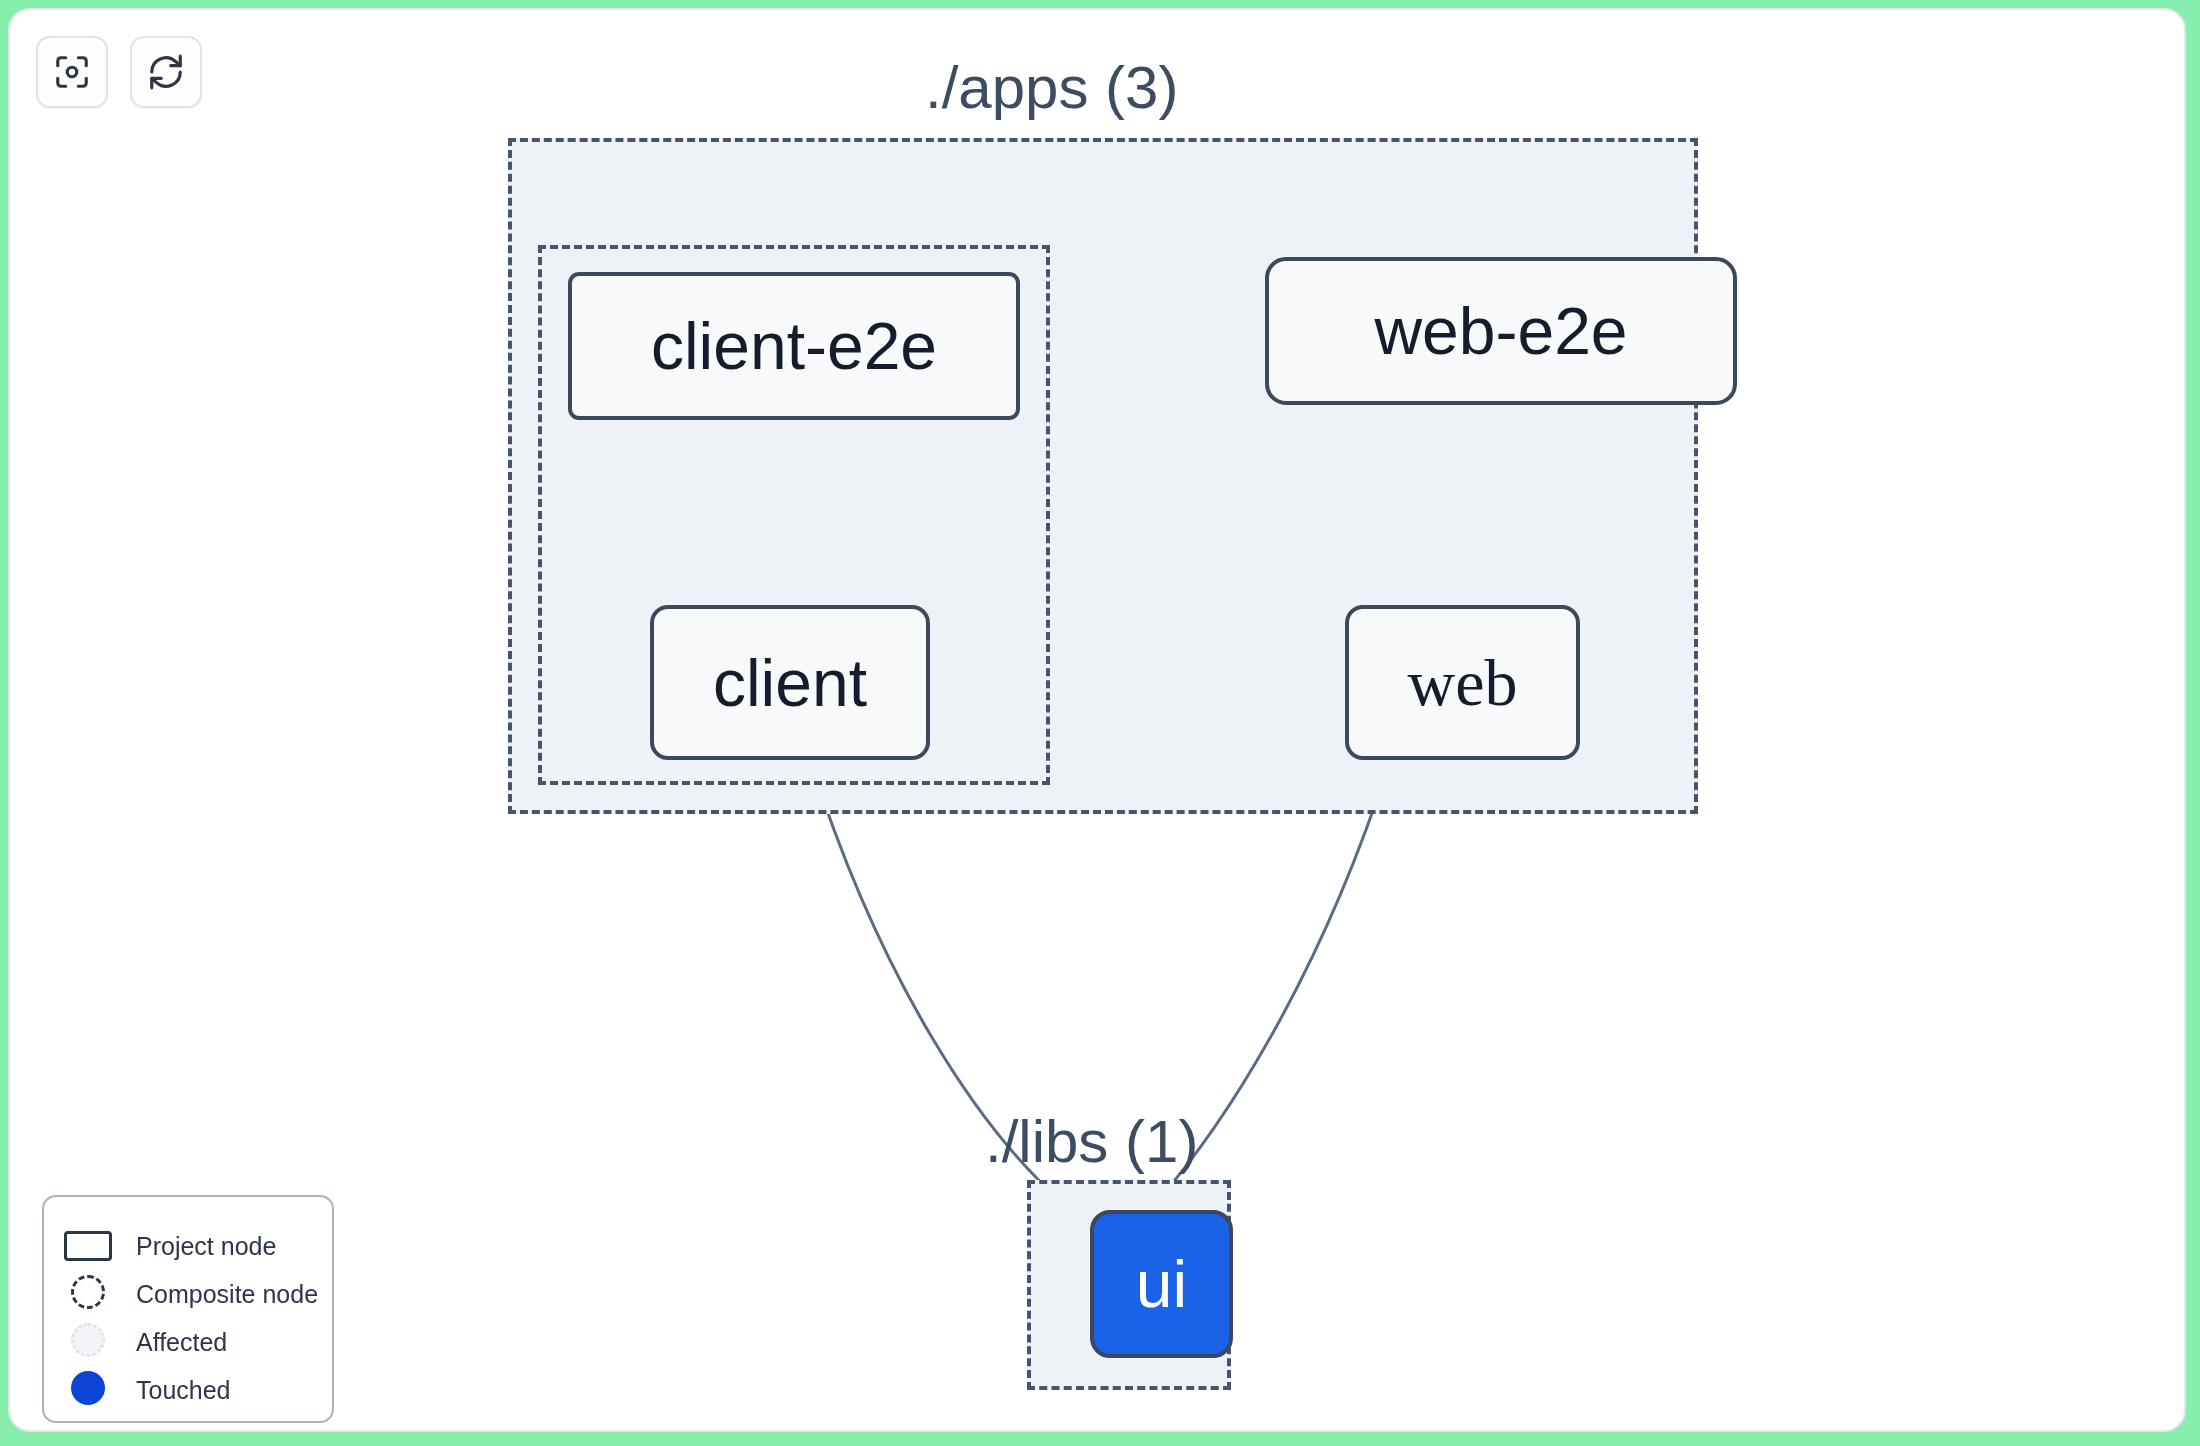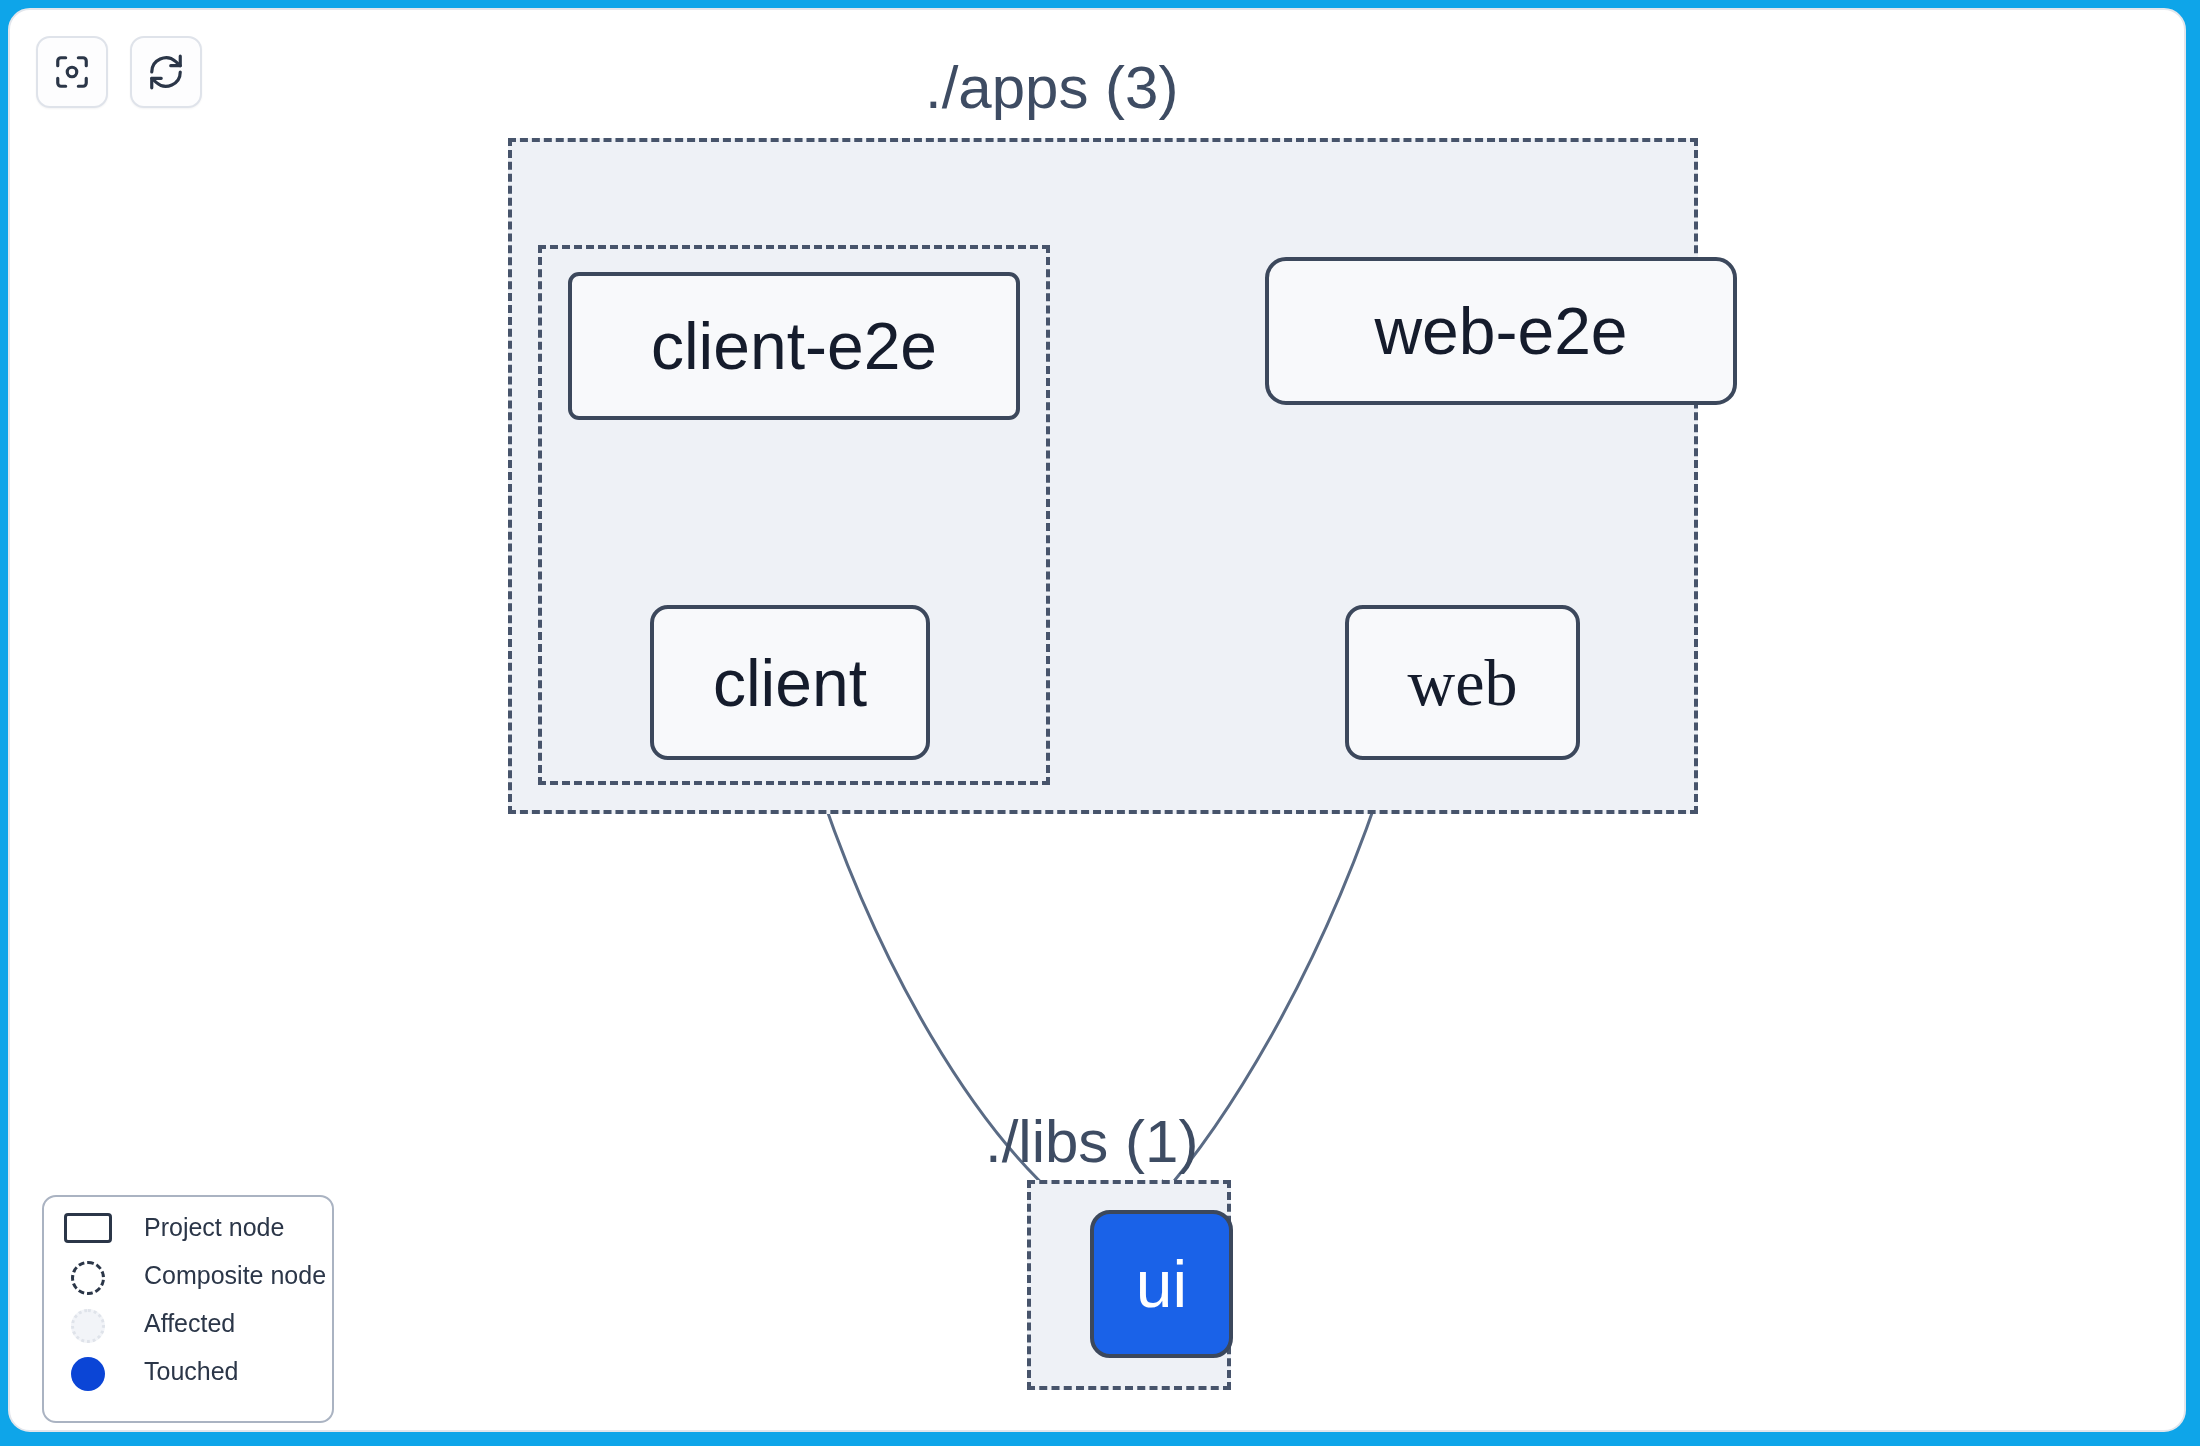--- a/index.html
+++ b/index.html
@@ -7,21 +7,21 @@
     margin: 0;
     padding: 0;
     background: #ffffff;
     font-family: "Liberation Sans", sans-serif;
   }
   #root {
     position: relative;
     width: 2200px;
     height: 1446px;
     overflow: hidden;
-    background: #0ea5e9;
+    background: #86efac;
   }
 
   
   .canvas-frame {
     position: absolute;
     left: 8px;
     top: 8px;
     width: 2178px;
     height: 1424px;
     border: 2px solid #e3e6ec;
@@ -115,23 +115,23 @@
     width: 292px;
     border: 2px solid #aab3c2;
     border-radius: 14px;
     background: #ffffff;
     padding: 16px 18px;
     box-sizing: border-box;
     z-index: 50;
   }
   .legend-row {
     display: flex;
-    align-items: flex-start;
+    align-items: flex-end;
     height: 48px;
-    gap: 30px;
+    gap: 22px;
   }
   .legend-swatch {
     width: 52px;
     display: flex;
     align-items: center;
     justify-content: center;
     flex: 0 0 52px;
   }
   .sw-rect {
     width: 48px; height: 30px;

